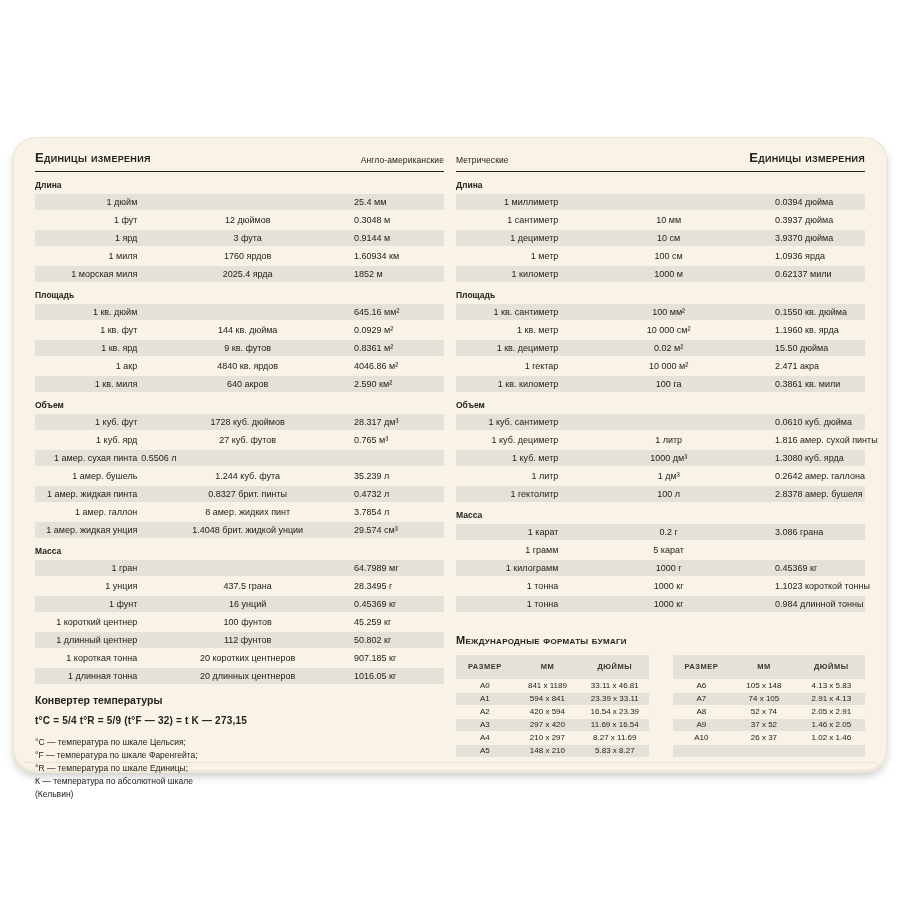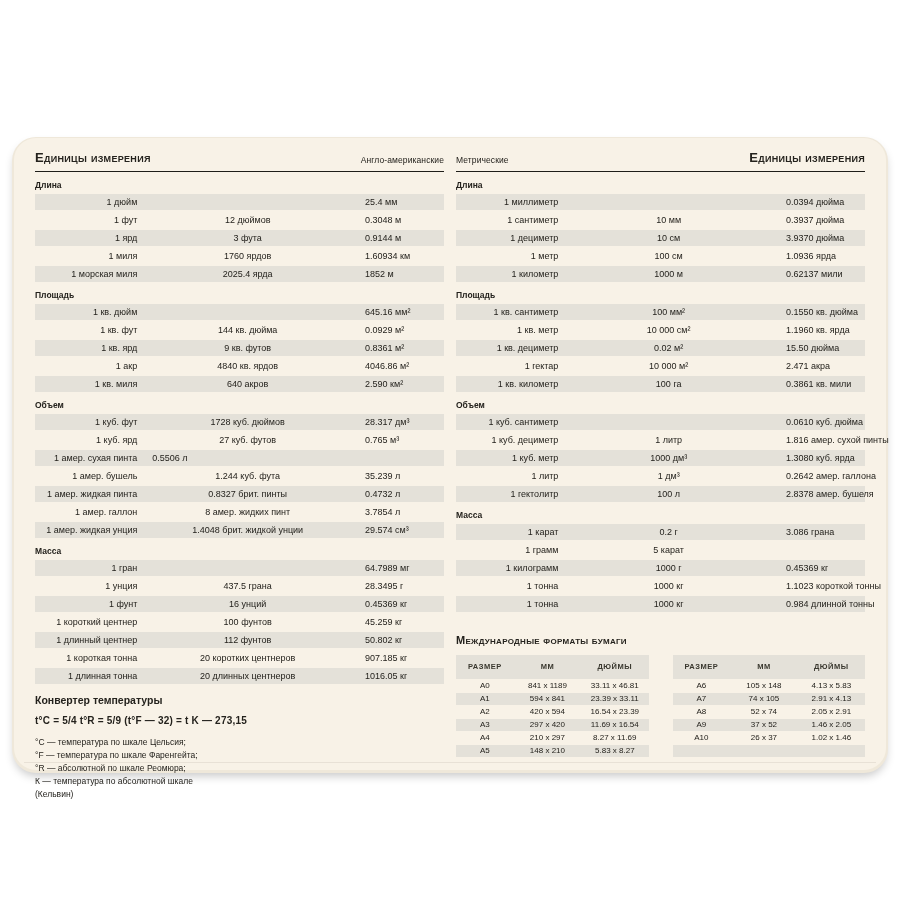--- a/index.html
+++ b/index.html
@@ -19,21 +19,21 @@
     border-bottom:1.5px solid #1f1e19; padding-bottom:6px; height:22px; }
   .title { font-size:13px; font-weight:bold; font-variant:small-caps; letter-spacing:.3px; }
   .subtitle { font-size:8.5px; font-weight:normal; letter-spacing:.1px; }
 
   .sec-label { font-size:8.5px; font-weight:bold; margin:8px 0 4px; }
   .rows .row { display:grid; grid-template-columns:26% 52% 22%; align-items:center;
     height:16px; margin-bottom:2px; font-size:9px; line-height:16px; }
   .rows div.row:nth-of-type(odd) { background:#e4e1d9; }
   .row .c1 { text-align:right; padding-right:4px; white-space:nowrap; }
   .row .c2 { text-align:center; white-space:nowrap; }
-  .row .c3 { text-align:left; white-space:nowrap;margin-left:11px; }
+  .row .c3 { text-align:left; white-space:nowrap; }
 
   .temp { display:flex; margin-top:10px;flex-direction:column; }
   .temp-left { width:56%; }
   .temp-title { font-size:10.5px; font-weight:bold; margin-bottom:9px; }
   .temp-formula { font-size:10px; font-weight:bold; letter-spacing:.2px; }
   .temp-legend { width:44%; font-size:8.5px; line-height:13px; padding-top:10px; }
 
   .paper { margin-top:22px; }
   .paper-title { font-size:11px; font-weight:bold; font-variant:small-caps; letter-spacing:.3px; }
   .paper-tables { display:flex; gap:24px; margin-top:9px; }
@@ -227,21 +227,21 @@
         <div class="temp-left">
           <div class="temp-title">Конвертер температуры</div>
           <div class="temp-formula">t°C = 5/4 t°R = 5/9 (t°F — 32) = t K — 273,15</div>
         </div>
         <div class="temp-legend">
 
             <div>°C — температура по шкале Цельсия;</div>
 
             <div>°F — температура по шкале Фаренгейта;</div>
 
-            <div>°R — абсолютной по шкале Реомюра;</div>
+            <div>°R — температура по шкале Единицы;</div>
 
             <div>К — температура по абсолютной шкале (Кельвин)</div>
           </div>
       </div>
     </div>
 
     <div class="col">
       <div class="pagehead">
         <span class="subtitle">Метрические</span>
         <span class="title">Единицы измерения</span>

